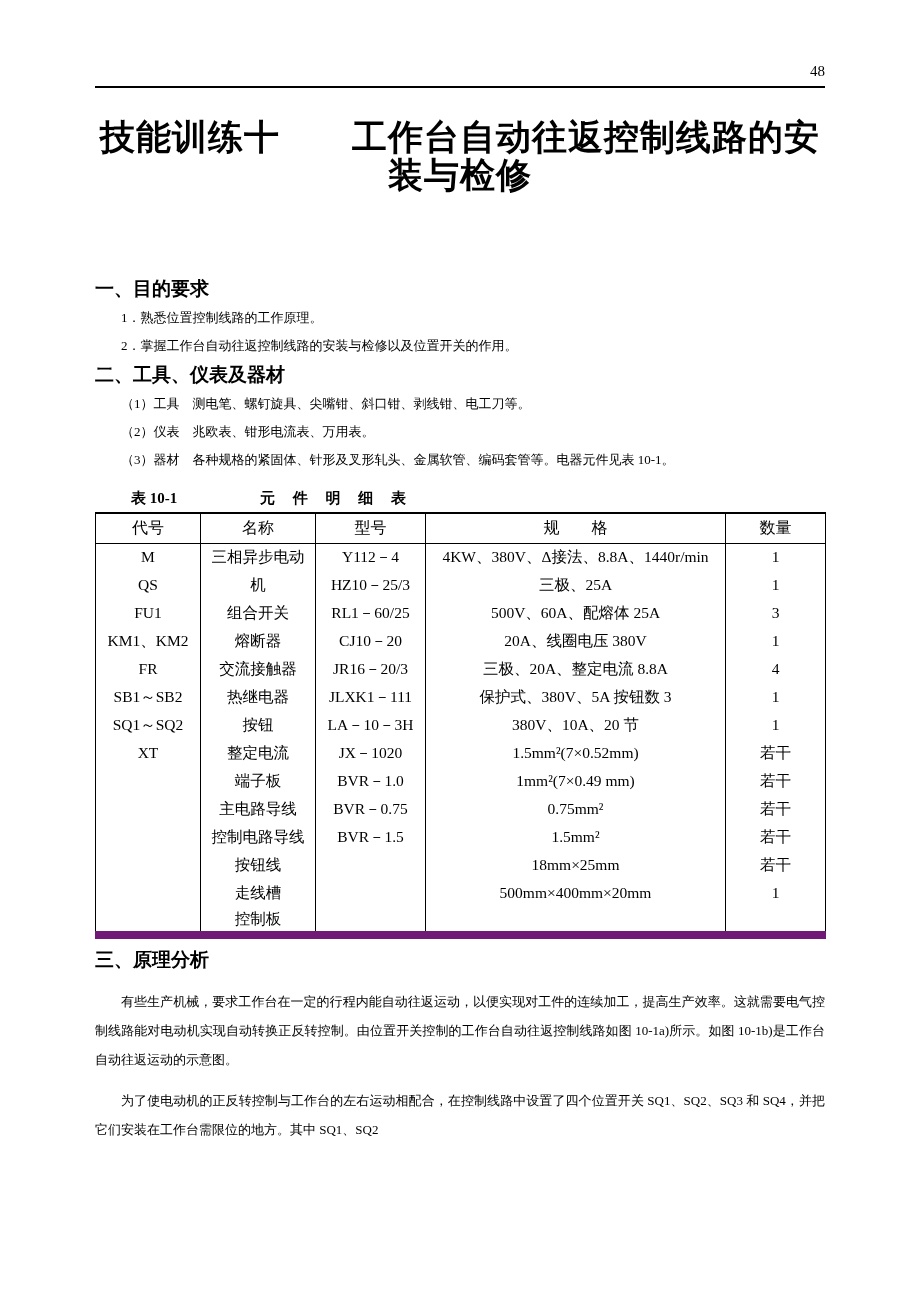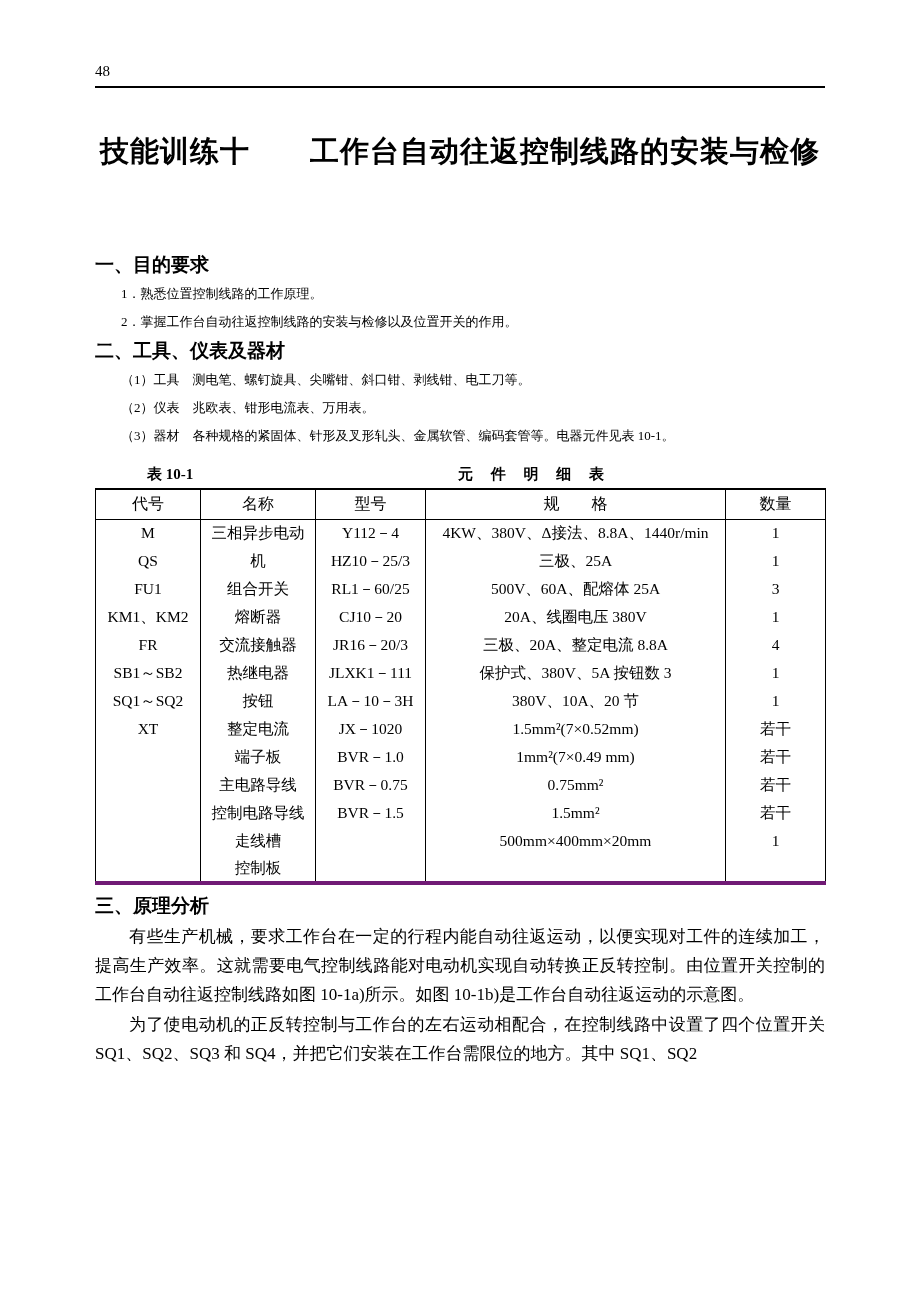--- a/index.html
+++ b/index.html
@@ -13,34 +13,34 @@
   .page {
     position: relative;
     width: 920px;
     height: 1300px;
     overflow: hidden;
     background: #fff;
   }
   .content { padding: 62px 95px 0 95px; }
 
   .page-number {
-    text-align: left;
+    text-align: right;
     font-size: 15px;
     line-height: 18px;
   }
   .header-rule {
     border: 0;
     border-top: 2px solid #000;
     margin-top: 6px;
   }
 
   .doc-title {
-    margin-top: 44px;
+    margin-top: 30px;
     text-align: center;
-    font-size: 29px;
+    font-size: 35px;
     font-weight: bold;
     font-family: "Liberation Sans", "DejaVu Sans", sans-serif;
     letter-spacing: 1px;
     line-height: 38px;
   }
 
   .sec1 { margin-top: 80px; }
   .sec-heading {
     font-size: 19px;
     font-weight: bold;
@@ -54,35 +54,34 @@
     text-align: justify;
   }
 
   .table-caption {
     position: relative;
     margin-top: 12px;
     height: 26px;
     font-size: 15px;
     font-weight: bold;
   }
-  .cap-left { position: absolute; left: 52px; top: 3px; }
+  .cap-left { position: absolute; left: 36px; top: 3px; }
   .cap-center {
     position: absolute;
     left: 0; right: 16px; top: 3px;
-    text-align: center;
     padding-left: 165px;
     letter-spacing: 7px;
   }
 
   .parts-table {
     width: 100%;
     border-collapse: collapse;
     table-layout: fixed;
     border-top: 2px solid #000;
-    border-bottom: 4px solid #701a75;
+    border-bottom: 8px solid #701a75;
   }
   .parts-table th, .parts-table td {
     border-left: 1px solid #000;
     border-right: 1px solid #000;
     text-align: center;
     vertical-align: middle;
     font-weight: normal;
     padding: 0 2px;
     overflow: hidden;
     white-space: nowrap;
@@ -92,25 +91,25 @@
     font-size: 16px;
     border-bottom: 1px solid #000;
   }
   .parts-table td {
     height: 28px;
     font-size: 15.5px;
   }
 
   .sec3 { margin-top: 6px; }
   .para {
-    font-size: 17px;
+    font-size: 13px;
     line-height: 29px;
     text-indent: 2em;
     text-align: justify;
-    margin-top: 1px;
+    margin-top: 12px;
   }
 </style>
 </head>
 <body>
 
 <div class="page">
   <div class="content">
 
     <div class="page-number">48</div>
     <hr class="header-rule">
@@ -225,20 +224,27 @@
         </tr>
         <tr>
           <td></td>
           <td>控制电路导线</td>
           <td>BVR－1.5</td>
           <td>1.5mm²</td>
           <td>若干</td>
         </tr>
         <tr>
           <td></td>
+          <td>按钮线</td>
+          <td></td>
+          <td>18mm×25mm</td>
+          <td>若干</td>
+        </tr>
+        <tr>
+          <td></td>
           <td>走线槽</td>
           <td></td>
           <td>500mm×400mm×20mm</td>
           <td>1</td>
         </tr>
         <tr>
           <td></td>
           <td>控制板</td>
           <td></td>
           <td></td>

